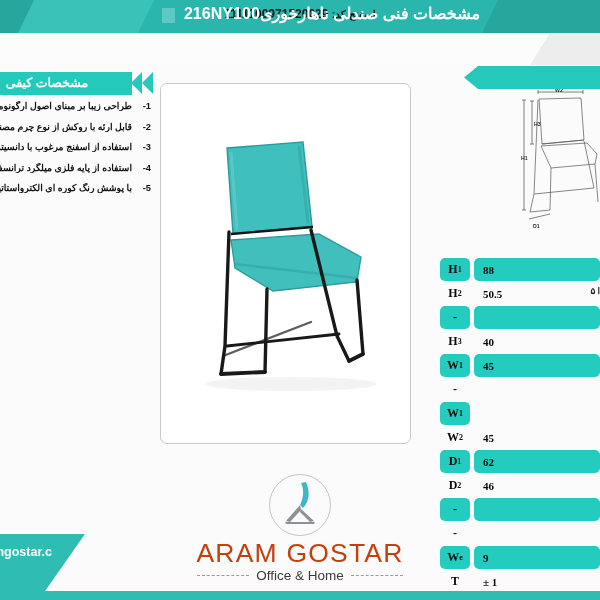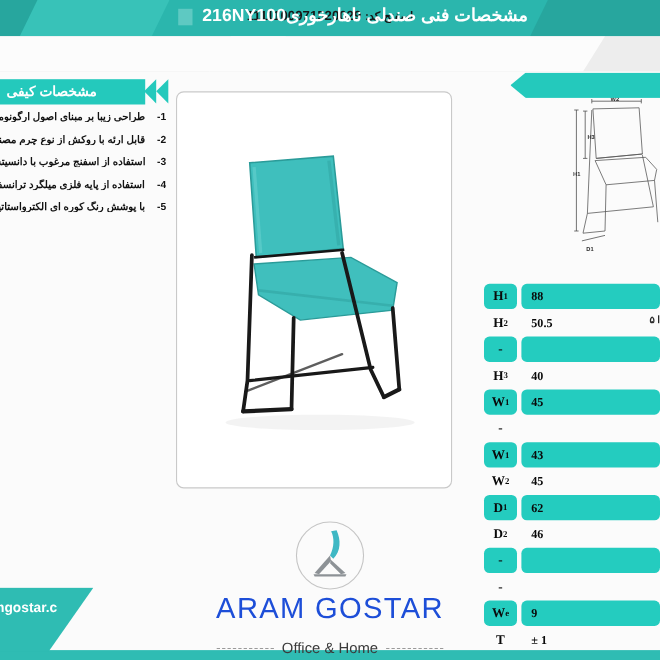--- a/index.html
+++ b/index.html
@@ -219,27 +219,27 @@
     width: 62px; height: 62px;
     margin: 0 auto 3px auto;
     border: 1px solid #c5c5c5;
     border-radius: 50%;
     position: relative;
     overflow: hidden;
   }
   .logo-name {
     font-size: 26.5px;
     letter-spacing: 1.2px;
-    color: #1d4ed8;
+    color: #c2410c;
     font-weight: normal;
     line-height: 28px;
   }
   .logo-tag-wrap {
     display: flex; align-items: center; justify-content: center;
-    gap: 7px; margin-top: 15px;
+    gap: 7px; margin-top: 1px;
   }
   .logo-rule {
     flex: 1 1 auto; height: 0;
     border-top: 1px dashed #9a9a9a;
     max-width: 52px;
   }
   .logo-tag {
     font-size: 13.5px;
     color: #3a3a3a;
     white-space: nowrap;
@@ -418,21 +418,20 @@
     <div class="spec-row hl">
       <div class="spec-key">W<sub>1</sub></div>
       <div class="spec-val">45</div>
     </div>
     <div class="spec-row">
       <div class="spec-key">-</div>
       <div class="spec-val"></div>
     </div>
     <div class="spec-row hl">
       <div class="spec-key">W<sub>1</sub></div>
-      <div class="spec-val">43</div>
     </div>
     <div class="spec-row">
       <div class="spec-key">W<sub>2</sub></div>
       <div class="spec-val">45</div>
     </div>
     <div class="spec-row hl">
       <div class="spec-key">D<sub>1</sub></div>
       <div class="spec-val">62</div>
     </div>
     <div class="spec-row">

